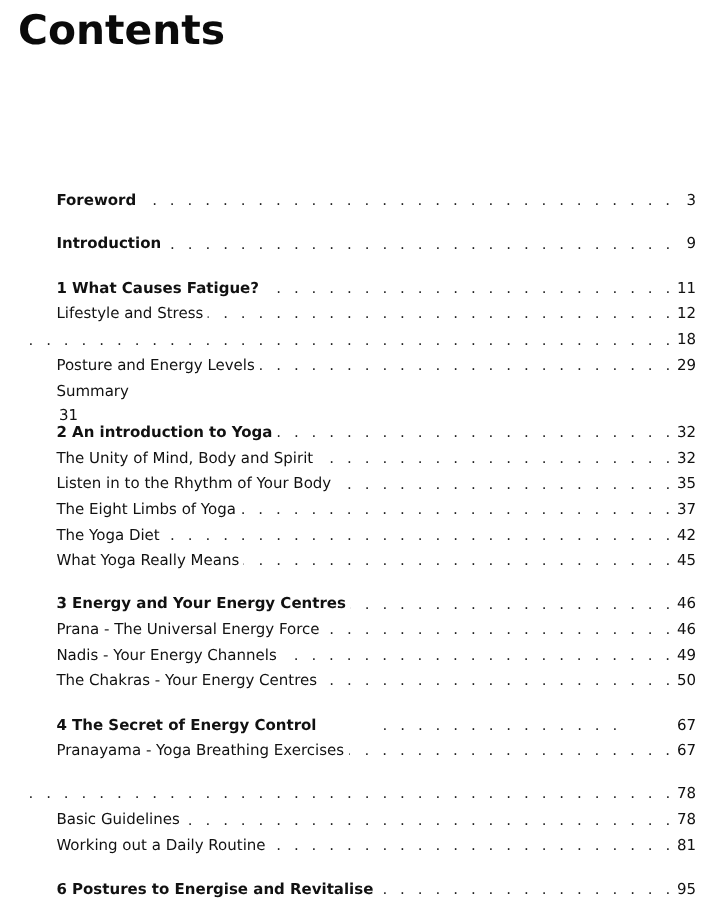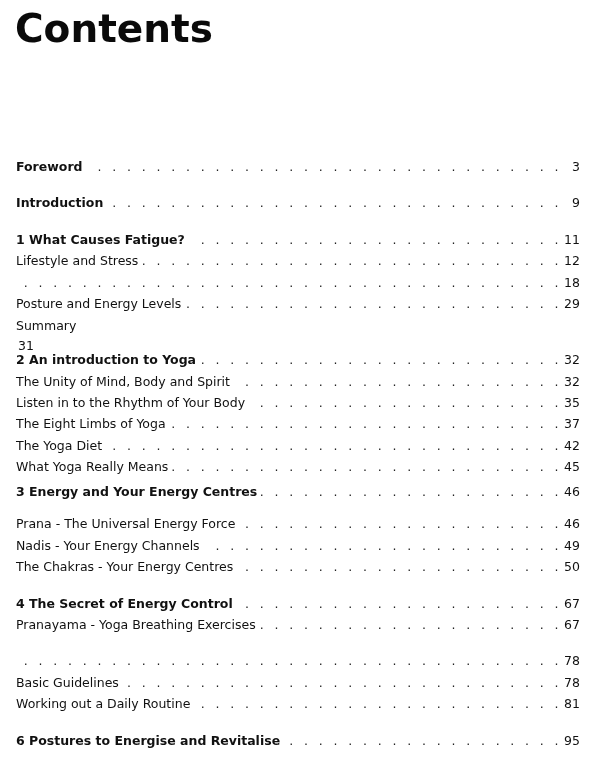--- a/index.html
+++ b/index.html
@@ -3,30 +3,30 @@
   <meta charset="utf-8">
   <style>
     html, body { margin: 0; padding: 0; background: #ffffff; }
     body {
       width: 600px; height: 762px; position: relative; overflow: hidden;
       font-family: "DejaVu Sans", sans-serif; color: #111111;
     }
     .title {
       position: absolute; left: 15px; top: 6px;
       font-family: "DejaVu Sans", sans-serif; font-weight: bold;
-      font-size: 39px; letter-spacing: 0px; color: #0a0a0a;
+      font-size: 34px; letter-spacing: 0px; color: #0a0a0a;
     }
     .toc { position: absolute; left: 16px; width: 564px; top: 0; }
     .row {
       position: absolute; left: 0; width: 564px; height: 20px;
       display: flex; align-items: baseline; font-size: 12.5px; line-height: 20px;
       white-space: nowrap;
     }
     .row.bold { font-weight: bold; }
-    .row .label { flex: 0 0 auto; padding-right: 4px; }
+    .row .label { flex: 0 0 auto; padding-right: 4px; margin-left: 31px; }
     .row .leader {
       flex: 1 1 auto; overflow: hidden; font-weight: normal;
       letter-spacing: 3.4px; color: #222; text-align: right; direction: rtl;
     }
     .row .page { flex: 0 0 auto; min-width: 16px; text-align: right; font-weight: normal; padding-left: 2px; }
   </style>
 </head>
 <body>
 
 <div class="title">Contents</div>
@@ -89,41 +89,41 @@
     <div class="row" style="top: 436px;">
       <span class="label">The Yoga Diet</span>
       <span class="leader"> . . . . . . . . . . . . . . . . . . . . . . . . . . . . . . . . . . . . . . . . . . . . . . . . . . . . . . . . . . . . . . . . . . . . . . . . . . . . . . . . . . . . . . . . . . . . . . . . . . . . . . . . . . . . . . . . . . . . . . . .</span>
       <span class="page">42</span>
     </div>
     <div class="row" style="top: 457px;">
       <span class="label">What Yoga Really Means</span>
       <span class="leader"> . . . . . . . . . . . . . . . . . . . . . . . . . . . . . . . . . . . . . . . . . . . . . . . . . . . . . . . . . . . . . . . . . . . . . . . . . . . . . . . . . . . . . . . . . . . . . . . . . . . . . . . . . . . . . . . . . . . . . . . .</span>
       <span class="page">45</span>
     </div>
-    <div class="row bold" style="top: 482px;">
+    <div class="row bold" style="top: 493px;">
       <span class="label">3 Energy and Your Energy Centres</span>
       <span class="leader"> . . . . . . . . . . . . . . . . . . . . . . . . . . . . . . . . . . . . . . . . . . . . . . . . . . . . . . . . . . . . . . . . . . . . . . . . . . . . . . . . . . . . . . . . . . . . . . . . . . . . . . . . . . . . . . . . . . . . . . . .</span>
       <span class="page">46</span>
     </div>
     <div class="row" style="top: 514px; justify-content: flex-end;">
       <span class="label">Prana - The Universal Energy Force</span>
       <span class="leader"> . . . . . . . . . . . . . . . . . . . . . . . . . . . . . . . . . . . . . . . . . . . . . . . . . . . . . . . . . . . . . . . . . . . . . . . . . . . . . . . . . . . . . . . . . . . . . . . . . . . . . . . . . . . . . . . . . . . . . . . .</span>
       <span class="page">46</span>
     </div>
     <div class="row" style="top: 536px;">
       <span class="label">Nadis - Your Energy Channels</span>
       <span class="leader"> . . . . . . . . . . . . . . . . . . . . . . . . . . . . . . . . . . . . . . . . . . . . . . . . . . . . . . . . . . . . . . . . . . . . . . . . . . . . . . . . . . . . . . . . . . . . . . . . . . . . . . . . . . . . . . . . . . . . . . . .</span>
       <span class="page">49</span>
     </div>
     <div class="row" style="top: 557px;">
       <span class="label">The Chakras - Your Energy Centres</span>
       <span class="leader"> . . . . . . . . . . . . . . . . . . . . . . . . . . . . . . . . . . . . . . . . . . . . . . . . . . . . . . . . . . . . . . . . . . . . . . . . . . . . . . . . . . . . . . . . . . . . . . . . . . . . . . . . . . . . . . . . . . . . . . . .</span>
       <span class="page">50</span>
     </div>
-    <div class="row bold" style="top: 594px;">
+    <div class="row bold" style="top: 594px; gap: 44px;">
       <span class="label">4 The Secret of Energy Control</span>
       <span class="leader"> . . . . . . . . . . . . . . . . . . . . . . . . . . . . . . . . . . . . . . . . . . . . . . . . . . . . . . . . . . . . . . . . . . . . . . . . . . . . . . . . . . . . . . . . . . . . . . . . . . . . . . . . . . . . . . . . . . . . . . . .</span>
       <span class="page">67</span>
     </div>
     <div class="row" style="top: 615px;">
       <span class="label">Pranayama - Yoga Breathing Exercises</span>
       <span class="leader"> . . . . . . . . . . . . . . . . . . . . . . . . . . . . . . . . . . . . . . . . . . . . . . . . . . . . . . . . . . . . . . . . . . . . . . . . . . . . . . . . . . . . . . . . . . . . . . . . . . . . . . . . . . . . . . . . . . . . . . . .</span>
       <span class="page">67</span>
     </div>
     <div class="row bold" style="top: 651px;">

